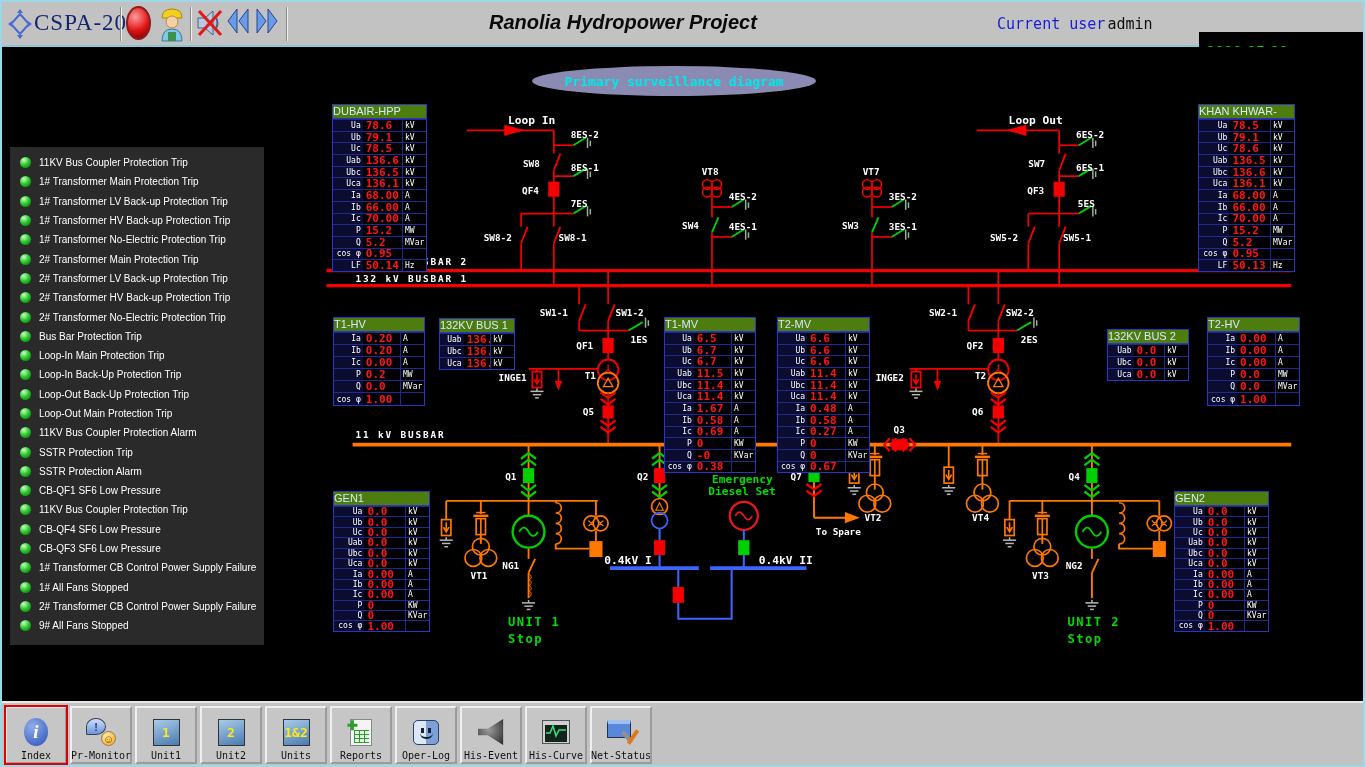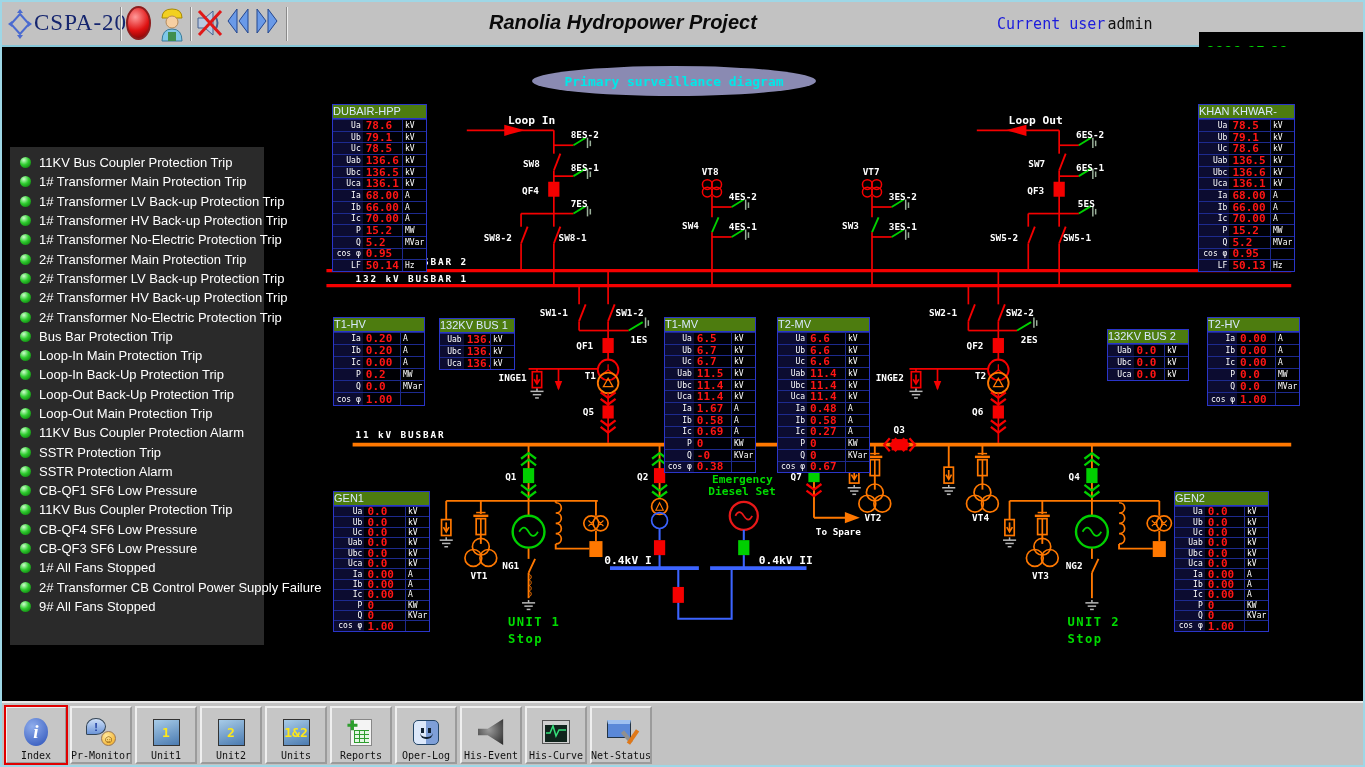--- a/index.html
+++ b/index.html
@@ -26,21 +26,21 @@
   .main{position:absolute;left:0;top:45px;width:1361px;height:656px;background:#000;overflow:hidden;}
   .diagram-svg{position:absolute;left:0;top:0;}
   .banner{position:absolute;left:530px;top:19px;width:284px;height:30px;border-radius:50%;
           background:#8a8ab2;display:flex;align-items:center;justify-content:center;}
   .banner span{color:#00e8e8;font-family:"DejaVu Sans Mono",monospace;font-size:13px;font-weight:bold;white-space:nowrap;}
   
   .alarm-panel{position:absolute;left:8px;top:100px;width:254px;height:498px;background:#2a2a2a;padding-top:6px;}
   .alarm-item{display:flex;align-items:center;gap:8px;height:19.3px;padding-left:10px;white-space:nowrap;}
   .led{width:11px;height:11px;border-radius:50%;flex:0 0 11px;
        background:radial-gradient(circle at 35% 28%,#ccffcc,#2ecc2e 45%,#096d09 95%);}
-  .atext{color:#fff;font-size:13px;}
+  .atext{color:#fff;font-size:10px;}
   
   .panel{position:absolute;background:#00001c;border:1px solid #2a35c8;font-family:"DejaVu Sans Mono",monospace;}
   .ptitle{background:#4d7c0f;color:#d9e9ff;text-align:left;font-family:"Liberation Sans",sans-serif;
           font-size:11px;height:14px;line-height:13px;border-bottom:1px solid #2a35c8;overflow:hidden;}
   .prow{display:flex;align-items:center;height:11.7px;border-top:1px solid #1d2a8e;overflow:hidden;}
   .prow:first-of-type{border-top:none;}
   .panel.compact .prow{height:10.4px;}
   .panel.mid .prow{height:12.1px;}
   .pl{width:32%;text-align:right;color:#fff;font-size:8px;background:#0c0c30;align-self:stretch;
       display:flex;align-items:center;justify-content:flex-end;padding-right:2px;}
@@ -639,20 +639,24 @@
         <div class="alarm-item">
           <span class="led"></span>
           <span class="atext">CB-QF4 SF6 Low Pressure</span>
         </div>
         <div class="alarm-item">
           <span class="led"></span>
           <span class="atext">CB-QF3 SF6 Low Pressure</span>
         </div>
         <div class="alarm-item">
           <span class="led"></span>
+          <span class="atext">1# Transformer CB Control Power Supply Failure</span>
+        </div>
+        <div class="alarm-item">
+          <span class="led"></span>
           <span class="atext">1# All Fans Stopped</span>
         </div>
         <div class="alarm-item">
           <span class="led"></span>
           <span class="atext">2# Transformer CB Control Power Supply Failure</span>
         </div>
         <div class="alarm-item">
           <span class="led"></span>
           <span class="atext">9# All Fans Stopped</span>
         </div>

